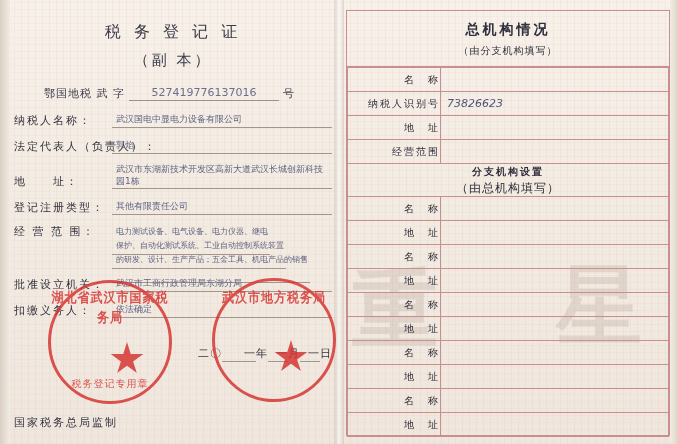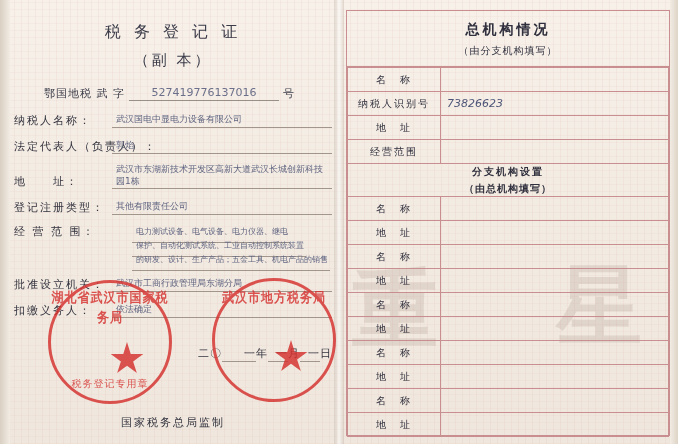--- a/index.html
+++ b/index.html
@@ -99,50 +99,48 @@
     flex:1 1 auto;
     border-bottom:1px solid #a2968c;
     font-size:9px;
     color:#5f6480;
     padding:0 2px 1px 4px;
     line-height:12px;
     min-height:13px;
   }
   .row.multi{
     align-items:flex-start;
-    gap:20px;
   }
   .scope-lines{
     flex:1 1 auto;
   }
   .scope-lines .sl{
     border-bottom:1px solid #a2968c;
     font-size:8px;
     color:#5f6480;
-    padding:0 2px 6px 4px;
+    padding:0 2px 18px 4px;
     line-height:13px;
     min-height:13px;
     margin-bottom:3px;
     white-space:nowrap;
     overflow:hidden;
   }
   .datebox{
     margin-top:28px;
     padding-left:96px;
     font-size:11px;
     color:#33333f;
     letter-spacing:1px;
     text-align:right;
   }
   .datebox .u{display:inline-block;min-width:34px;border-bottom:1px solid #a2968c;}
   .datebox .u2{display:inline-block;min-width:20px;border-bottom:1px solid #a2968c;}
   .footer{
     position:absolute;
     bottom:6px;left:0;right:0;
-    text-align:center;
     font-size:11px;
     letter-spacing:2px;
     color:#33333f;
   }
 
   
   .seal{
     position:absolute;
     border:3px solid #d5302e;
     border-radius:50%;
@@ -198,40 +196,40 @@
   }
   table.grid td{
     border:1px solid #c98f90;
     height:23px;
     font-size:10px;
     color:#2f2f3d;
     text-align:center;
     letter-spacing:2px;
     padding:0;
   }
-  table.grid td.k{width:92px;}
+  table.grid td.k{width:92px;text-align:right;}
   table.grid td.v{
     font-size:11px;
     color:#4e5578;
     letter-spacing:0;
     text-align:left;
     padding-left:6px;
     font-style:italic;
   }
   .midhead td{
     height:42px;
     line-height:15px;
     font-weight:bold;
     letter-spacing:3px;
     margin-top:9px;
   }
   .midhead .sub{
     display:block;
-    font-size:10px;
-    font-weight:bold;
+    font-size:12px;
+    font-weight:normal;
     letter-spacing:1px;
     margin-top:2px;
   }
   
   .wm{
     position:absolute;
     color:rgba(150,120,110,.18);
     font-size:86px;
     font-weight:bold;
     pointer-events:none;

